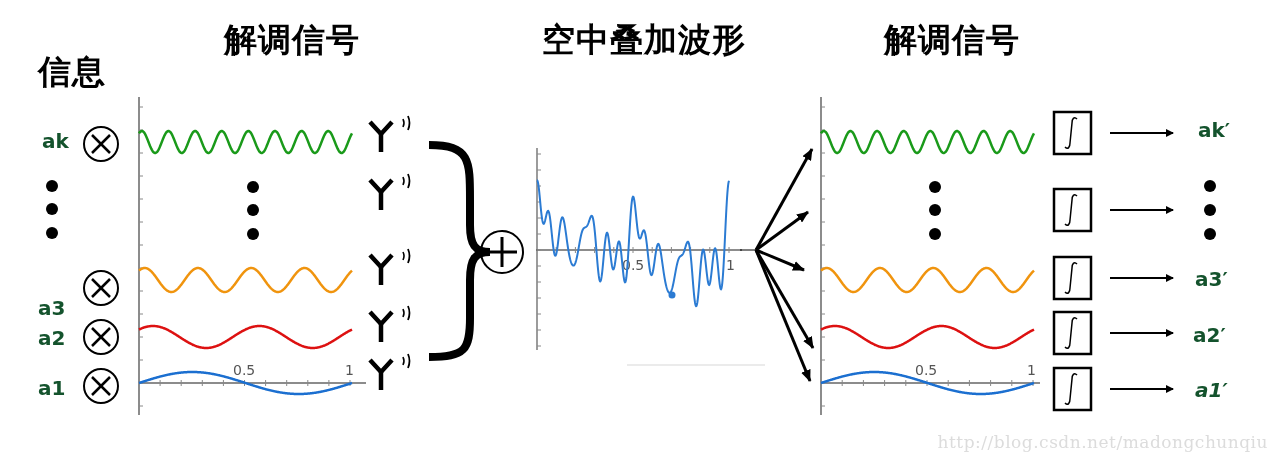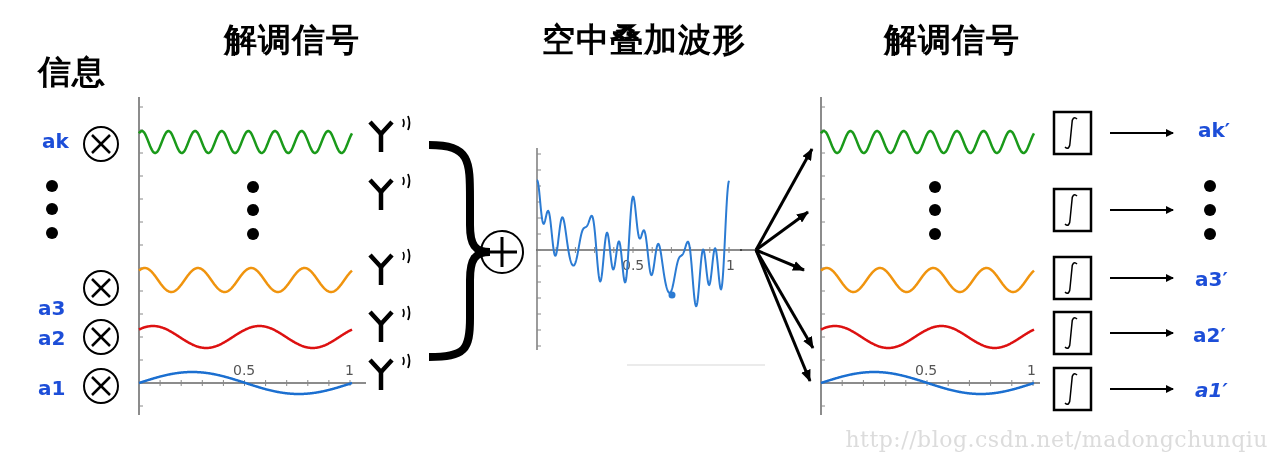--- a/index.html
+++ b/index.html
@@ -1,22 +1,22 @@
 <!DOCTYPE html>
 <html><head>
 <meta charset="utf-8">
 <style>
   html, body { margin: 0; padding: 0; background: #ffffff; }
   body { width: 1280px; height: 460px; position: relative; overflow: hidden;
          font-family: "DejaVu Sans", sans-serif; }
   .title { position: absolute; top: 18px; font-size: 33px; font-weight: bold; color: #000;
            font-family: "DejaVu Sans", sans-serif; letter-spacing: 1px; white-space: nowrap; }
-  .lbl { position: absolute; font-size: 20px; font-weight: bold; color: #1d4ed8;
+  .lbl { position: absolute; font-size: 20px; font-weight: bold; color: #14532d;
          font-family: "DejaVu Sans", sans-serif; }
-  .watermark { position: absolute; right: 12px; bottom: 8px; font-size: 22px; color: #dcdcdc;
+  .watermark { position: absolute; right: 12px; bottom: 8px; font-size: 17px; color: #dcdcdc;
                font-family: "DejaVu Serif", serif; letter-spacing: 0.5px; }
   svg { position: absolute; left: 0; top: 0; }
   .tick-label { font-family: "DejaVu Sans", sans-serif; font-size: 14px; fill: #555; }
 </style>
 </head>
 <body>
 
 <div class="title" style="left:38px;margin-top:32px;">信息</div>
 <div class="title" style="left:224px;">解调信号</div>
 <div class="title" style="left:542px;">空中叠加波形</div>

